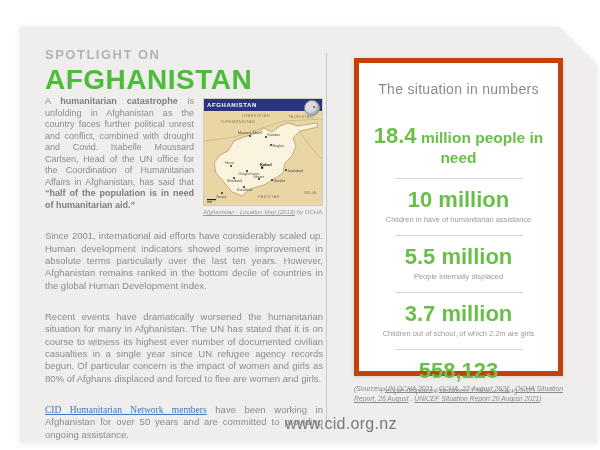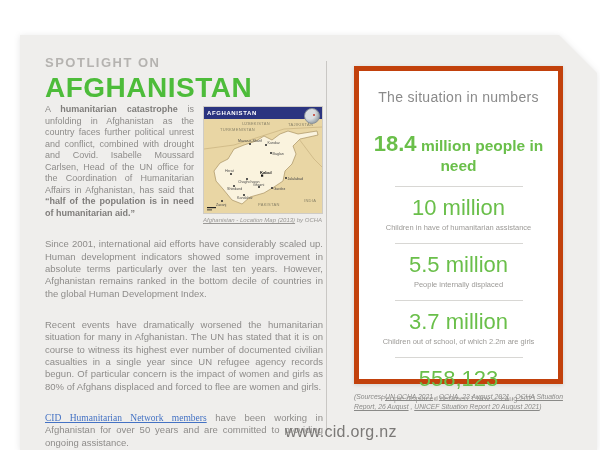--- a/index.html
+++ b/index.html
@@ -8,21 +8,21 @@
     font-family:"Liberation Sans", sans-serif;
     background:#ffffff;
     position:relative;
     overflow:hidden;
   }
   .panel {
     position:absolute; left:20px; top:19px; width:577px; height:415px;
     background:#efeeec;
     clip-path:polygon(0 0, calc(100% - 38px) 0, 100% 38px, 100% 100%, 0 100%);
   }
-  .panel-wrap { position:absolute; left:0; top:16px; width:600px; height:345px;
+  .panel-wrap { position:absolute; left:0; top:8px; width:600px; height:345px;
     filter:drop-shadow(0 1px 3px rgba(0,0,0,.10)); }
 
   
   .left-col { position:absolute; left:25px; top:20px; width:278px; }
   .eyebrow { font-size:13px; font-weight:bold; letter-spacing:1.5px; color:#b5b3b0; }
   .main-title { font-size:28px; font-weight:bold; color:#4dbc3a; letter-spacing:.5px; margin-top:2px; }
   .bodytext { color:#8e8c8a; font-size:9px; line-height:1.28; text-align:justify; }
   .intro-block { }
   .para { clear:both; font-size:9.5px; color:#8e8c8a; line-height:1.3; text-align:justify; margin-top:19px; }
   .para b, .bodytext b { color:#7f7d7b; }
@@ -54,21 +54,21 @@
   .stats-card {
     position:absolute; left:334px; top:31px; width:209px; height:318px;
     background:#ffffff; border:5px solid #c2410c; box-shadow:0 1px 4px rgba(0,0,0,.12);
     text-align:center; padding-top:18px;
   }
   .card-heading { font-size:14px; color:#8a8a8a; letter-spacing:.3px; }
   .headline { margin-top:26px; color:#6abf4a; font-weight:bold; }
   .headline .big { font-size:22px; }
   .headline .rest { font-size:15.5px; }
   .stat-divider { width:128px; height:1px; background:#d8d7d4; margin:11px auto 10px auto; }
-  .stat-value { font-size:22px; font-weight:normal; color:#6abf4a; line-height:1; }
+  .stat-value { font-size:22px; font-weight:bold; color:#6abf4a; line-height:1; }
   .stat-label { font-size:7.5px; color:#9c9a97; margin-top:4px; }
   .sources { position:absolute; left:334px; top:357px; width:209px;
     font-size:6.8px; font-style:italic; color:#8a8a88; line-height:1.5; text-align:left; }
   .sources .src-link { text-decoration:underline; cursor:pointer; }
 
   .website { position:absolute; left:265px; top:388px; font-size:16px; color:#7b7977; letter-spacing:.3px; }
 
   
   .map-body svg text { font-family:"Liberation Sans", sans-serif; }
   .country-label { font-size:4px; fill:#8a8368; letter-spacing:.3px; }

